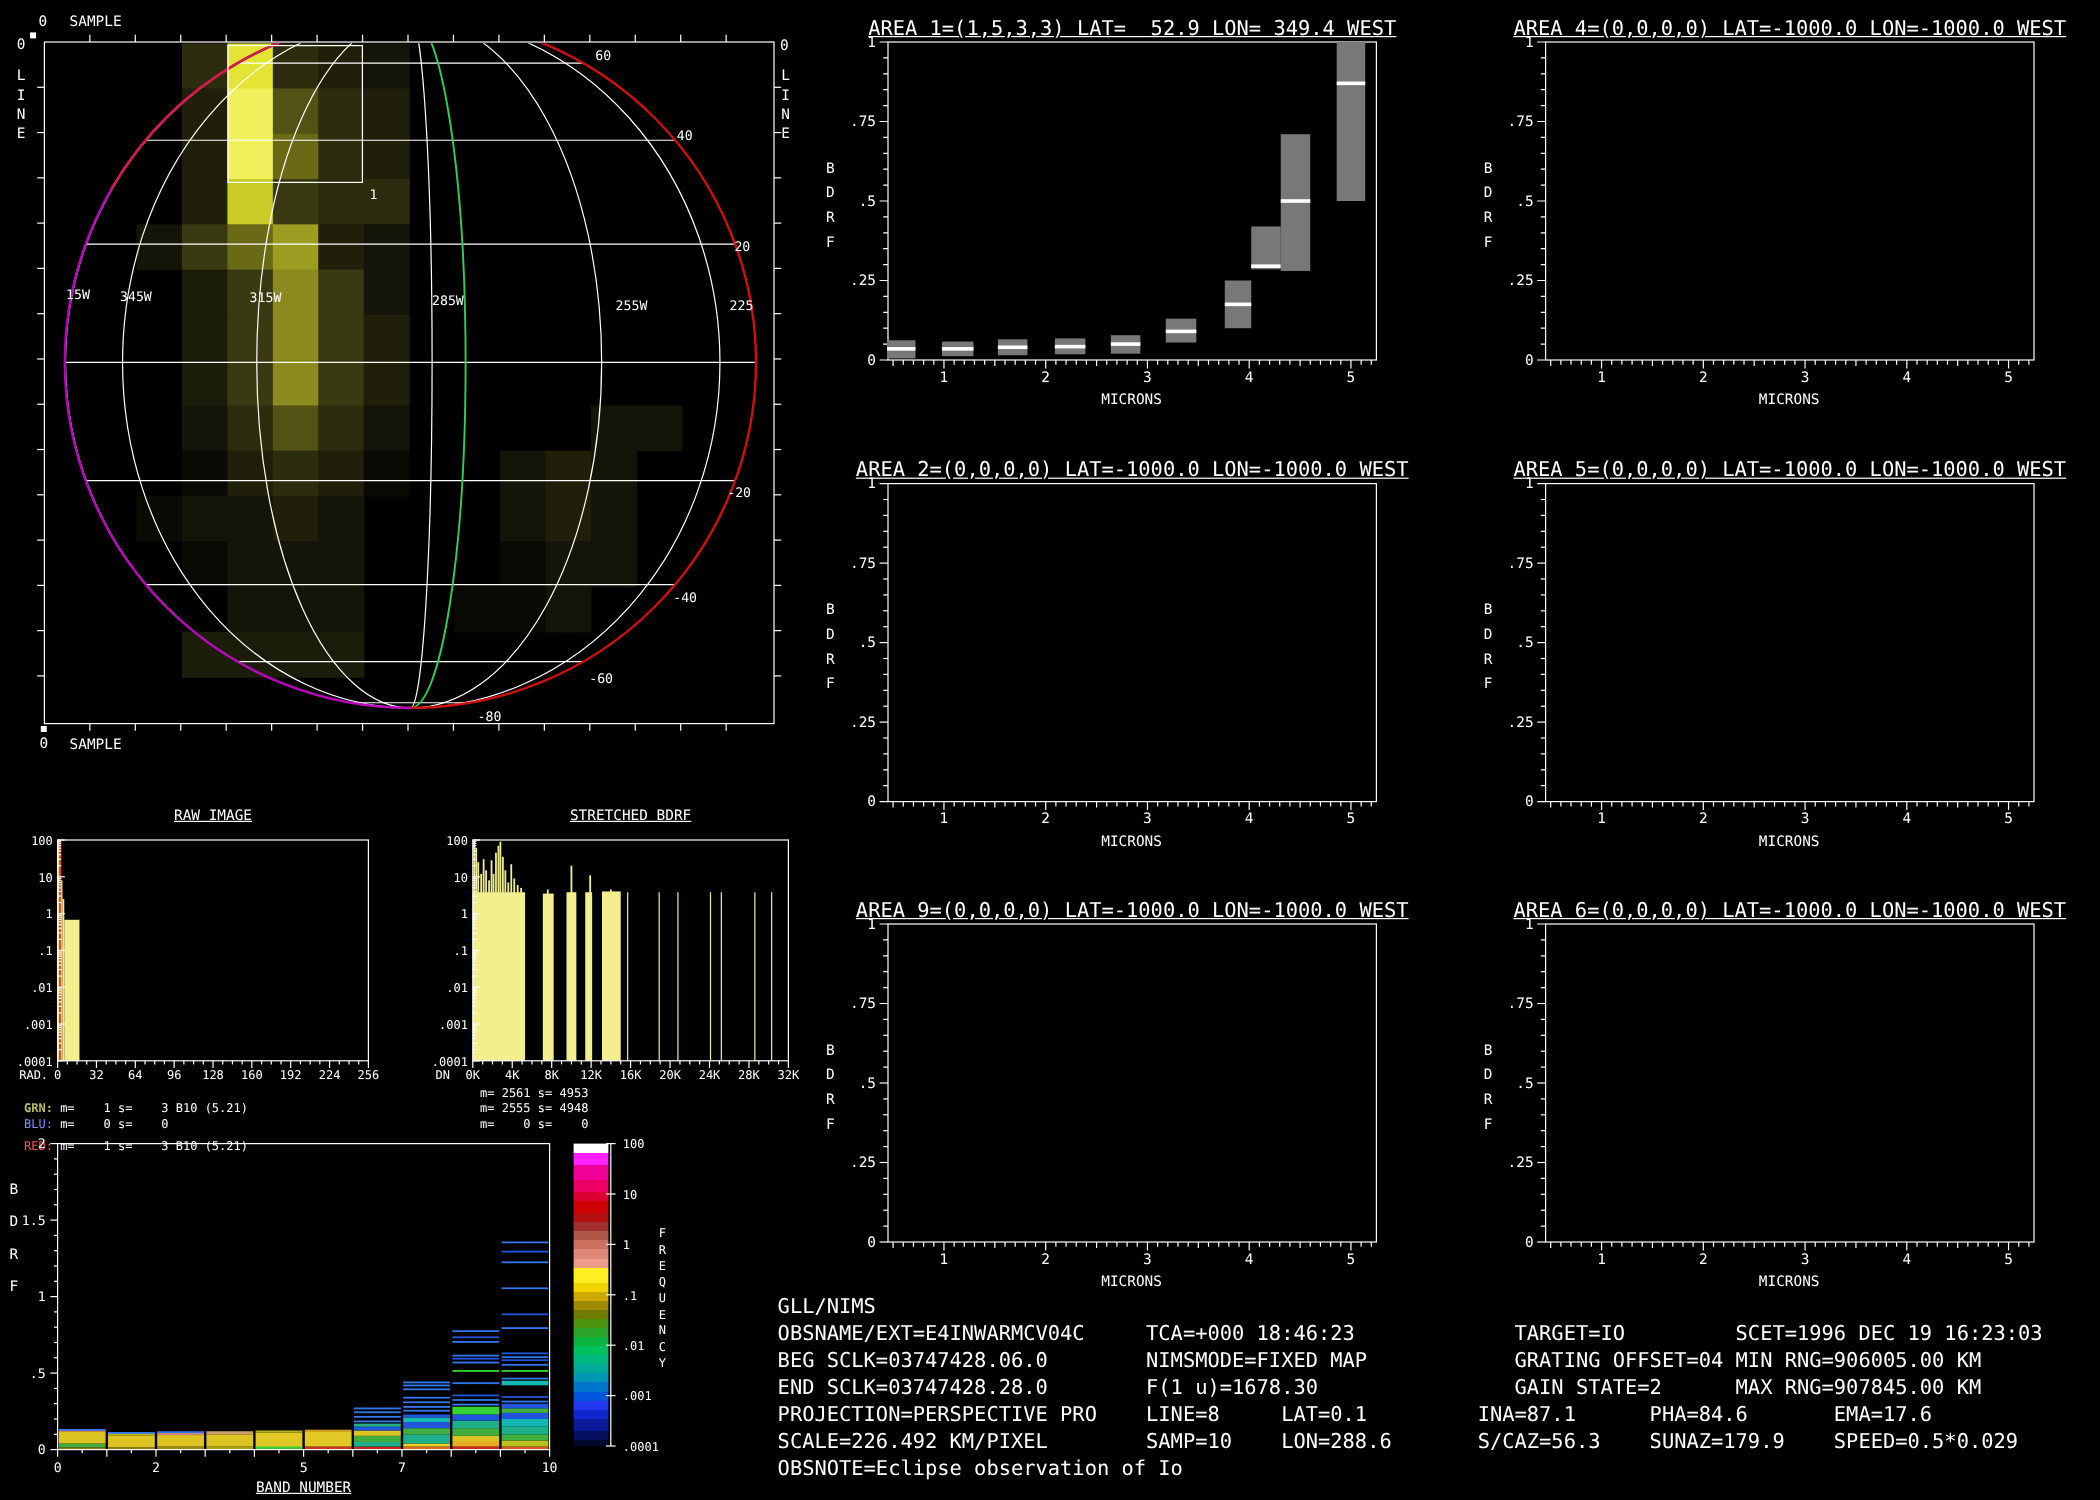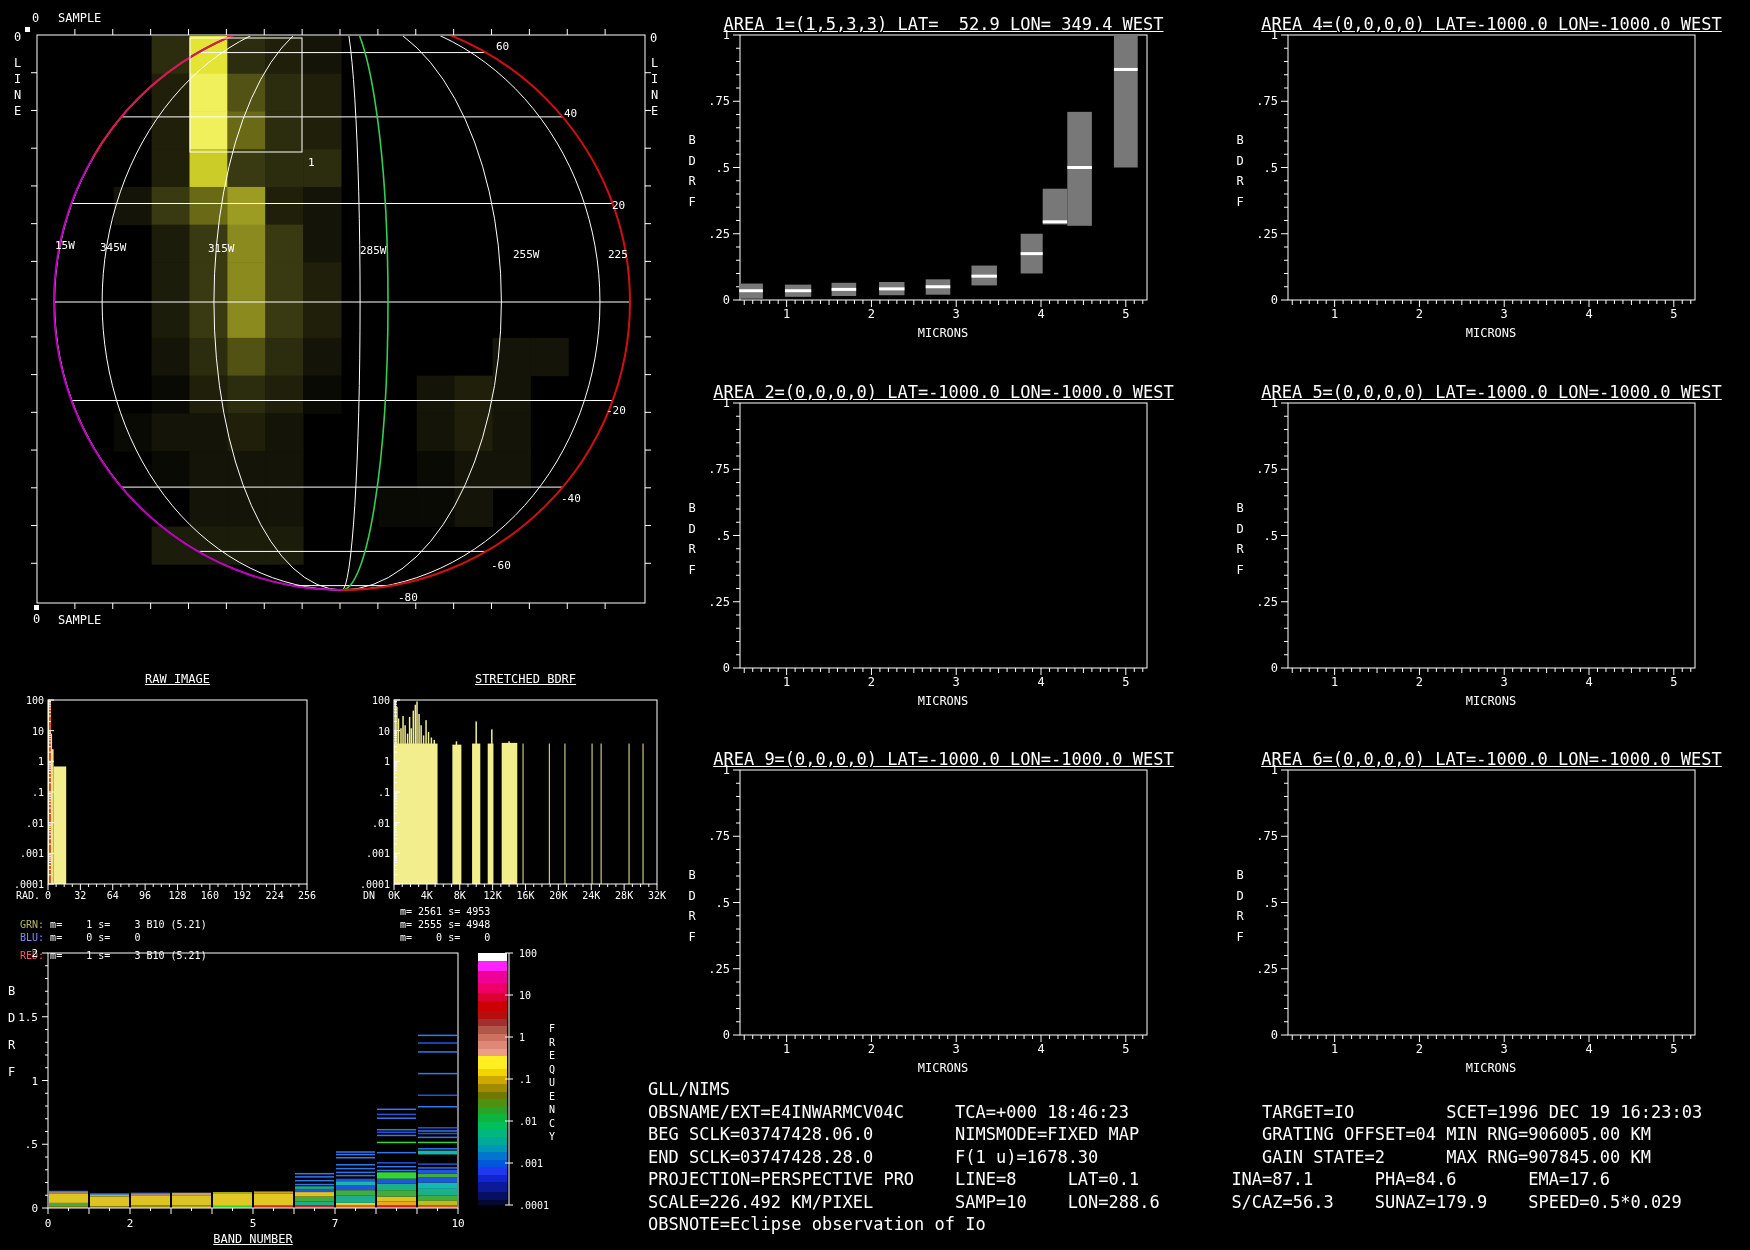--- a/index.html
+++ b/index.html
@@ -885,21 +885,21 @@
       <text x="102.75" y="209" text-anchor="middle" font-size="10" fill="#fff">64</text>
       <text x="135.125" y="209" text-anchor="middle" font-size="10" fill="#fff">96</text>
       <text x="167.5" y="209" text-anchor="middle" font-size="10" fill="#fff">128</text>
       <text x="199.875" y="209" text-anchor="middle" font-size="10" fill="#fff">160</text>
       <text x="232.25" y="209" text-anchor="middle" font-size="10" fill="#fff">192</text>
       <text x="264.625" y="209" text-anchor="middle" font-size="10" fill="#fff">224</text>
       <text x="297" y="209" text-anchor="middle" font-size="10" fill="#fff">256</text>
       <text x="6" y="209" text-anchor="start" font-size="10" fill="#fff">RAD.</text>
     </svg>
   <div class="legend-row" style="left:20px;top:950px"><span id="lr0k" style="color: rgb(255, 85, 85);">RED:</span><span> m=    1 s=    3 B10 (5.21)</span></div>
-  <div class="legend-row" style="left:20px;top:919px"><span id="lr1k" style="color: rgb(184, 184, 104);">GRN:</span><span> m=    1 s=    3 B10 (5.21)</span></div>
+  <div class="legend-row" style="left:20px;top:919px"><span id="lr1k" style="color: rgb(184, 184, 104); font-weight: bold;">GRN:</span><span> m=    1 s=    3 B10 (5.21)</span></div>
   <div class="legend-row" style="left:20px;top:932px"><span id="lr2k" style="color: rgb(136, 136, 255);">BLU:</span><span> m=    0 s=    0</span></div>
 </div>
 
 <div>
   <div class="title17" style="left:394px;top:672px;width:263px;font-size:12px">STRETCHED BDRF</div>
   <svg id="str-svg" class="abs" style="left:355px;top:690px" width="340" height="215">
       <rect x="39" y="53.55330303708449" width="43.55937499999999" height="140.4466969629155" fill="#f2ee8e"></rect>
       <rect x="97.353125" y="54.648579973258215" width="9.040624999999991" height="139.35142002674178" fill="#f2ee8e"></rect>
       <rect x="117.078125" y="53.55330303708449" width="8.21875" height="140.4466969629155" fill="#f2ee8e"></rect>
       <rect x="132.69375000000002" y="53.55330303708449" width="5.7531249999999545" height="140.4466969629155" fill="#f2ee8e"></rect>

